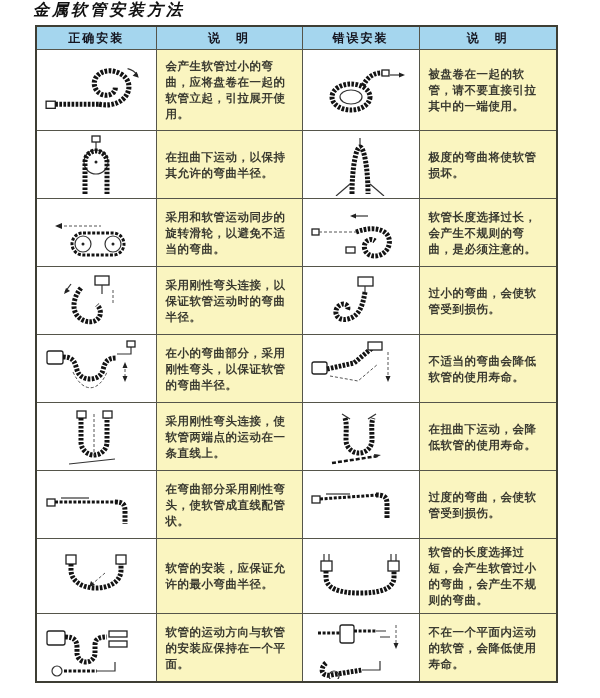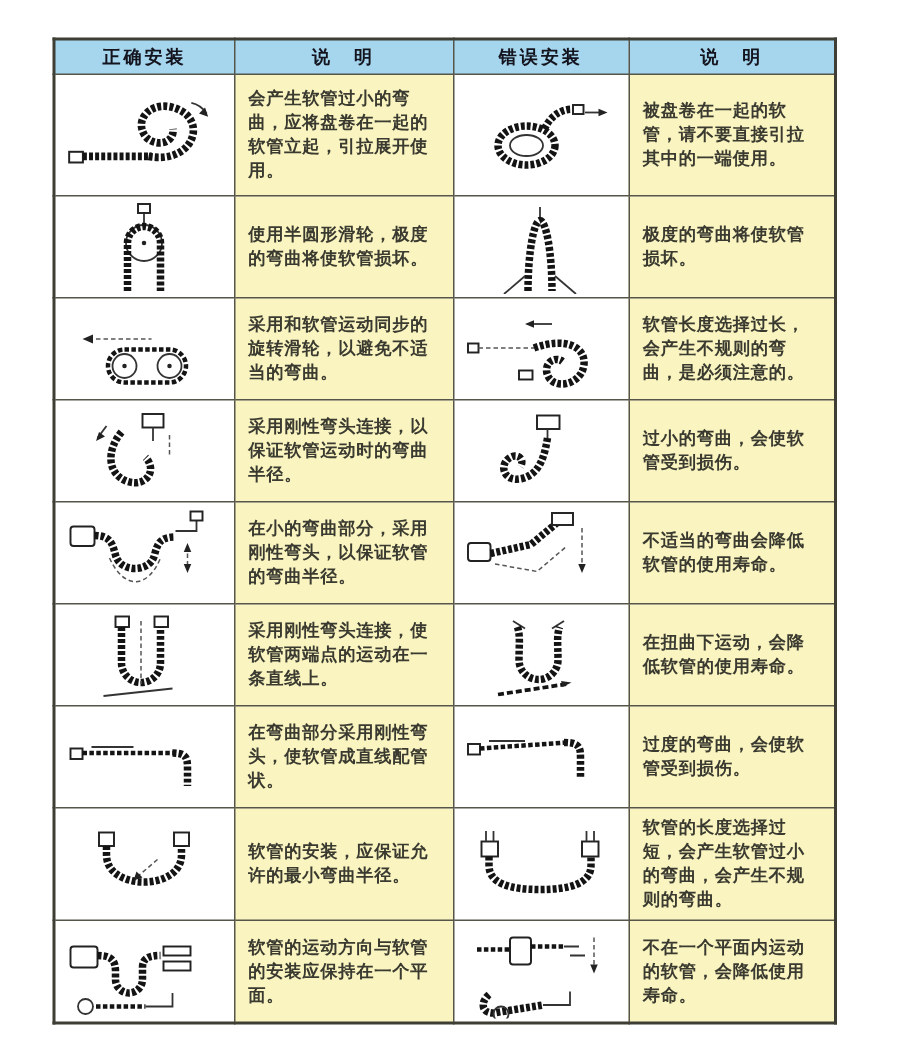--- a/index.html
+++ b/index.html
@@ -22,20 +22,21 @@
   .hoseM{stroke:#141414;stroke-width:3;fill:none;stroke-dasharray:3 1.6;}
   .thin{stroke:#333;stroke-width:1.2;fill:none;}
   .dash{stroke:#555;stroke-width:1;fill:none;stroke-dasharray:3 2;}
   .fit{fill:#fff;stroke:#222;stroke-width:1.3;}
   .ah{fill:#222;stroke:none;}
 </style>
 </head>
 <body>
 
 <div class="page">
+  <div class="title">金属软管安装方法</div>
 
   <table class="main">
     <colgroup>
         <col style="width:120px">
         <col style="width:146px">
         <col style="width:117px">
         <col style="width:138px">
       </colgroup>
     <tbody>
         <tr>
@@ -77,21 +78,21 @@
       <td class="fig">
         <svg class="figsvg" width="112" height="62" viewBox="0 0 110 62">
           <path class="thin" d="M55 16 V3"></path>
               <rect class="fit" x="51" y="2" width="8" height="6"></rect>
           <circle class="thin" cx="55" cy="28" r="12"></circle>
               <circle class="ah" cx="55" cy="28" r="1.5"></circle>
           <path class="hose" d="M44 60 V28 A11 11 0 0 1 66 28 V60"></path>
         </svg>
       </td>
       <td class="desc">
-            <div class="txt">使用半圆形滑轮，极度的弯曲将使软管损坏。</div>
+            <div class="txt">在扭曲下运动，以保持其允许的弯曲半径。</div>
           </td>
       <td class="fig">
         <svg class="figsvg" width="110" height="62" viewBox="0 0 110 62">
           <path class="thin" d="M54 4 V12"></path>
           <path class="hose" d="M46 60 C46 34 50 13 54 13 C58 13 62 34 62 60"></path>
           <path class="thin" d="M44 50 L30 62"></path>
               <path class="thin" d="M64 50 L78 62"></path>
         </svg>
       </td>
       <td class="desc">

